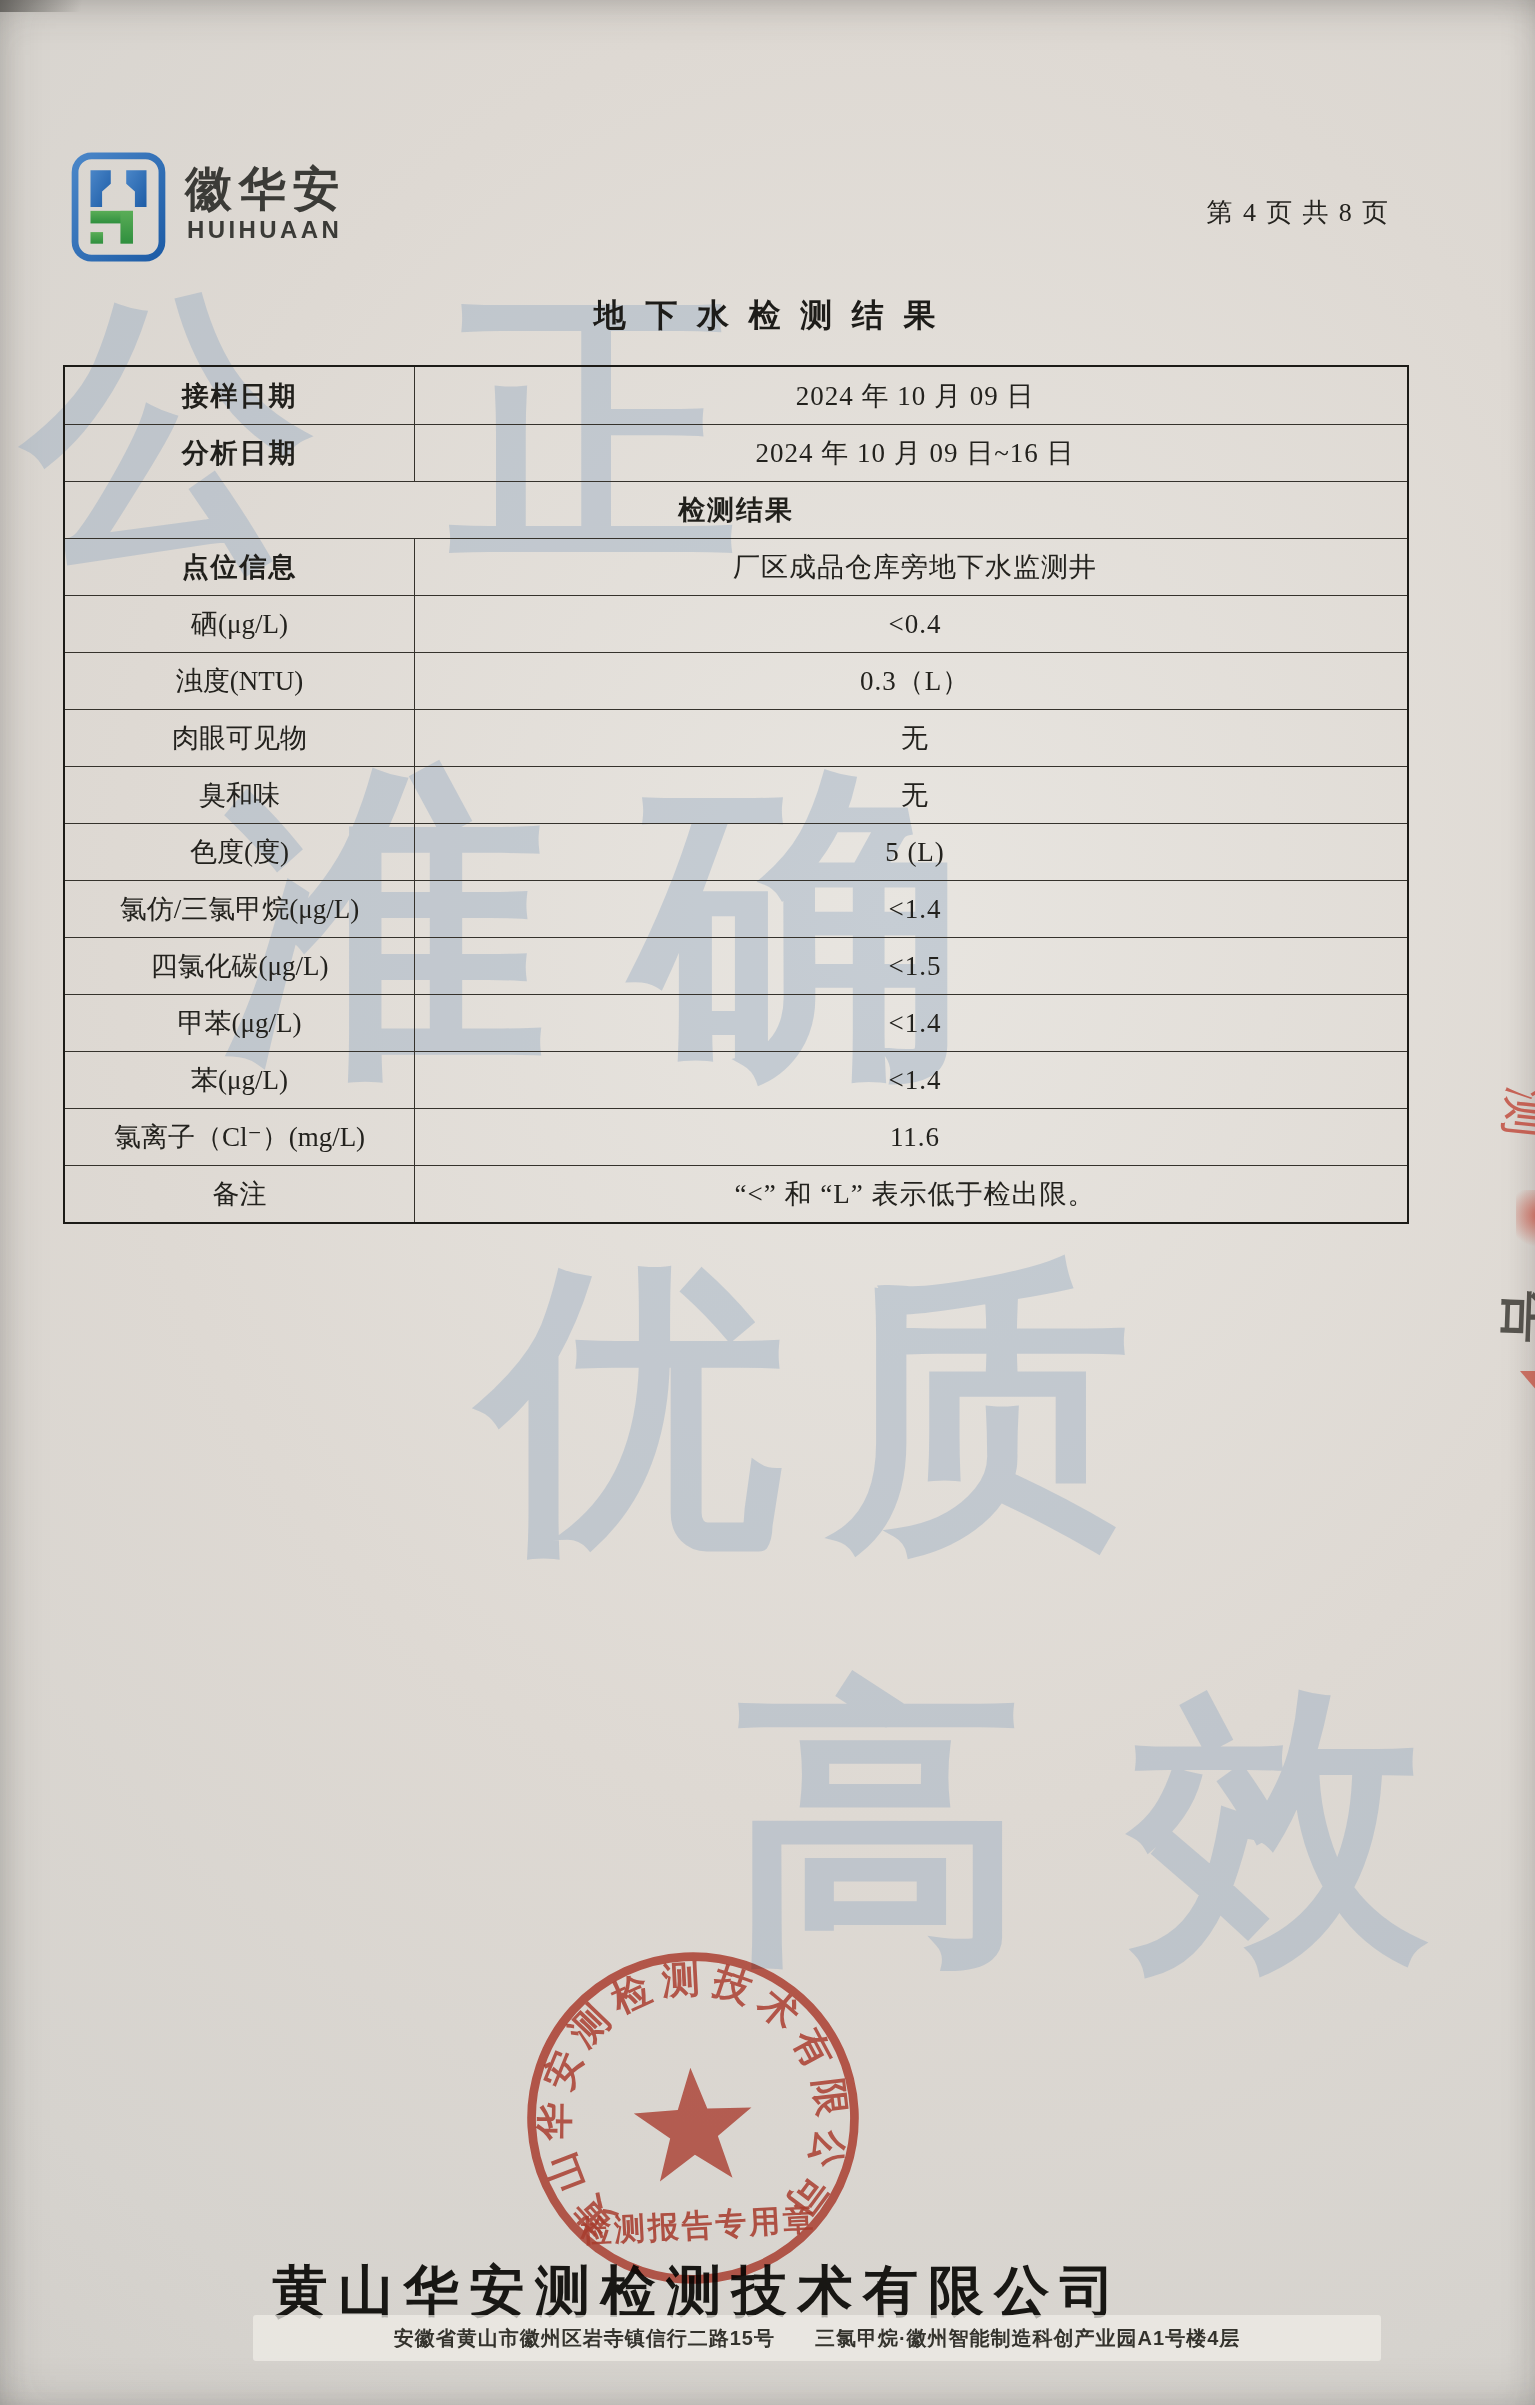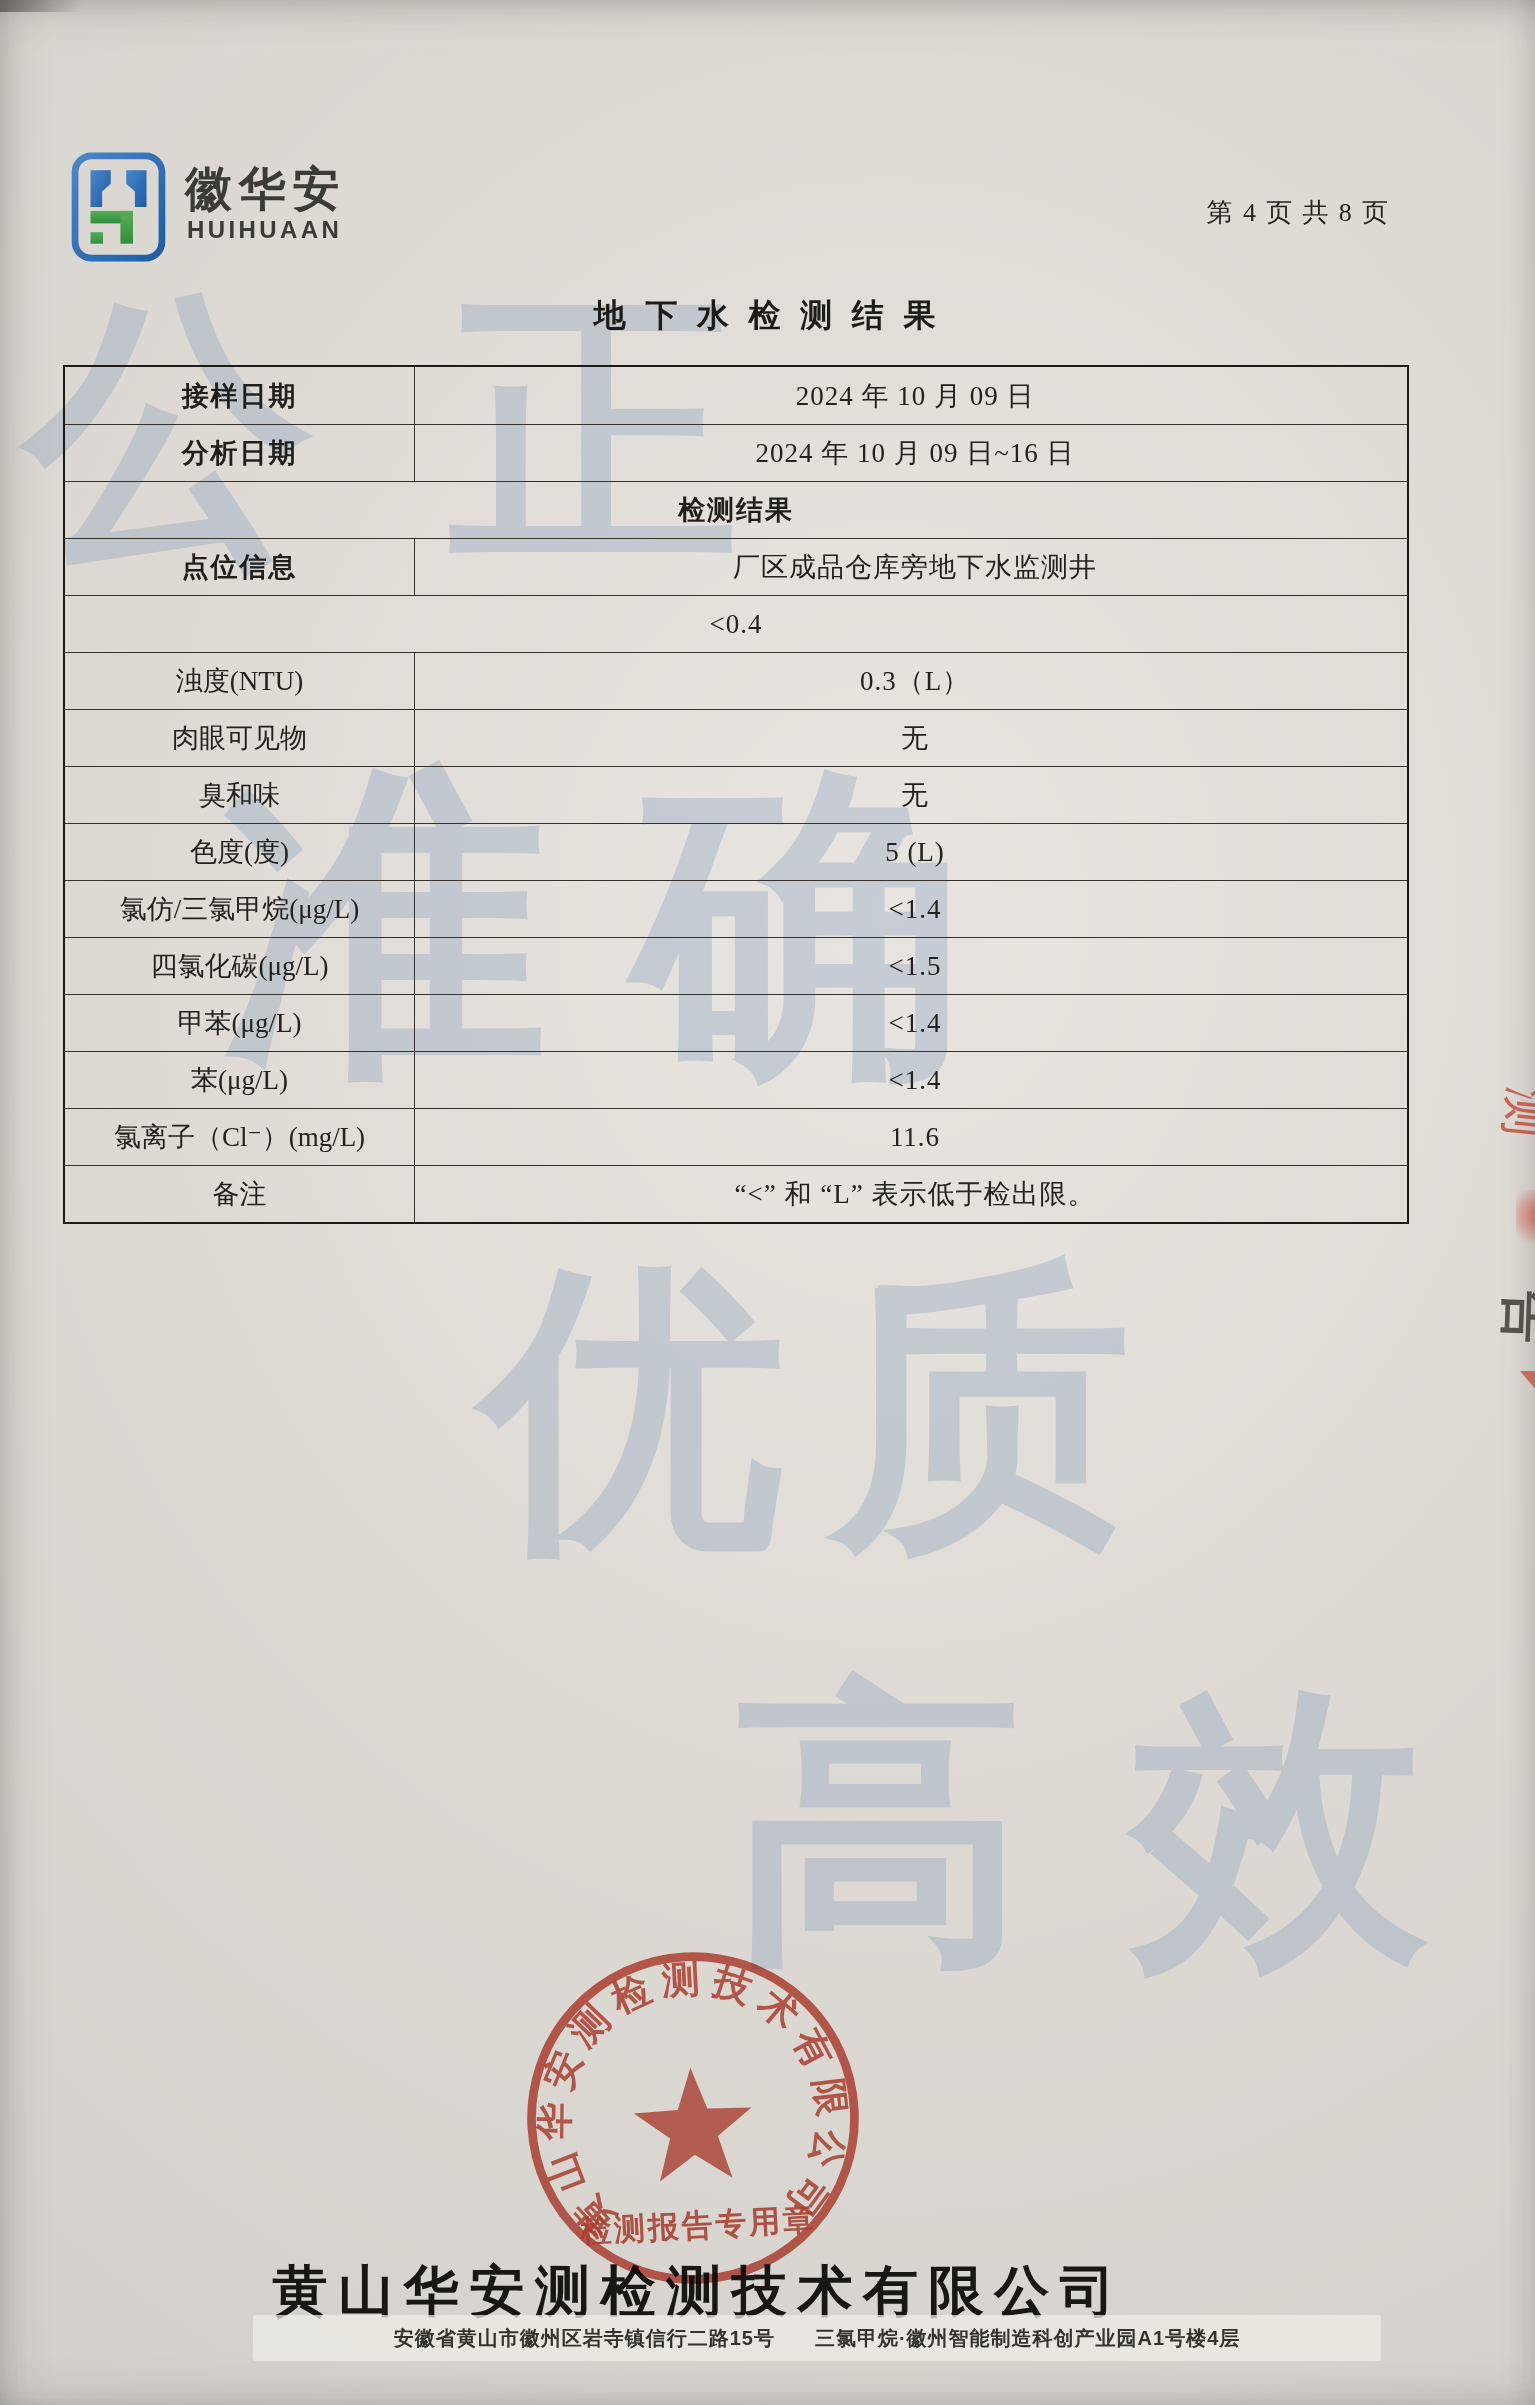--- a/index.html
+++ b/index.html
@@ -142,20 +142,23 @@
       </div>
     <div class="t-row">
         <div class="t-lbl">
           <span class="hei">点位信息</span>
         </div>
         <div class="t-val">
           <span class="song">厂区成品仓库旁地下水监测井</span>
         </div>
       </div>
     <div class="t-row">
+        <div class="t-lbl">
+          <span class="song">硒(μg/L)</span>
+        </div>
         <div class="t-val">
           <span class="song">&lt;0.4</span>
         </div>
       </div>
     <div class="t-row">
         <div class="t-lbl">
           <span class="song">浊度(NTU)</span>
         </div>
         <div class="t-val">
           <span class="song">0.3（L）</span>

